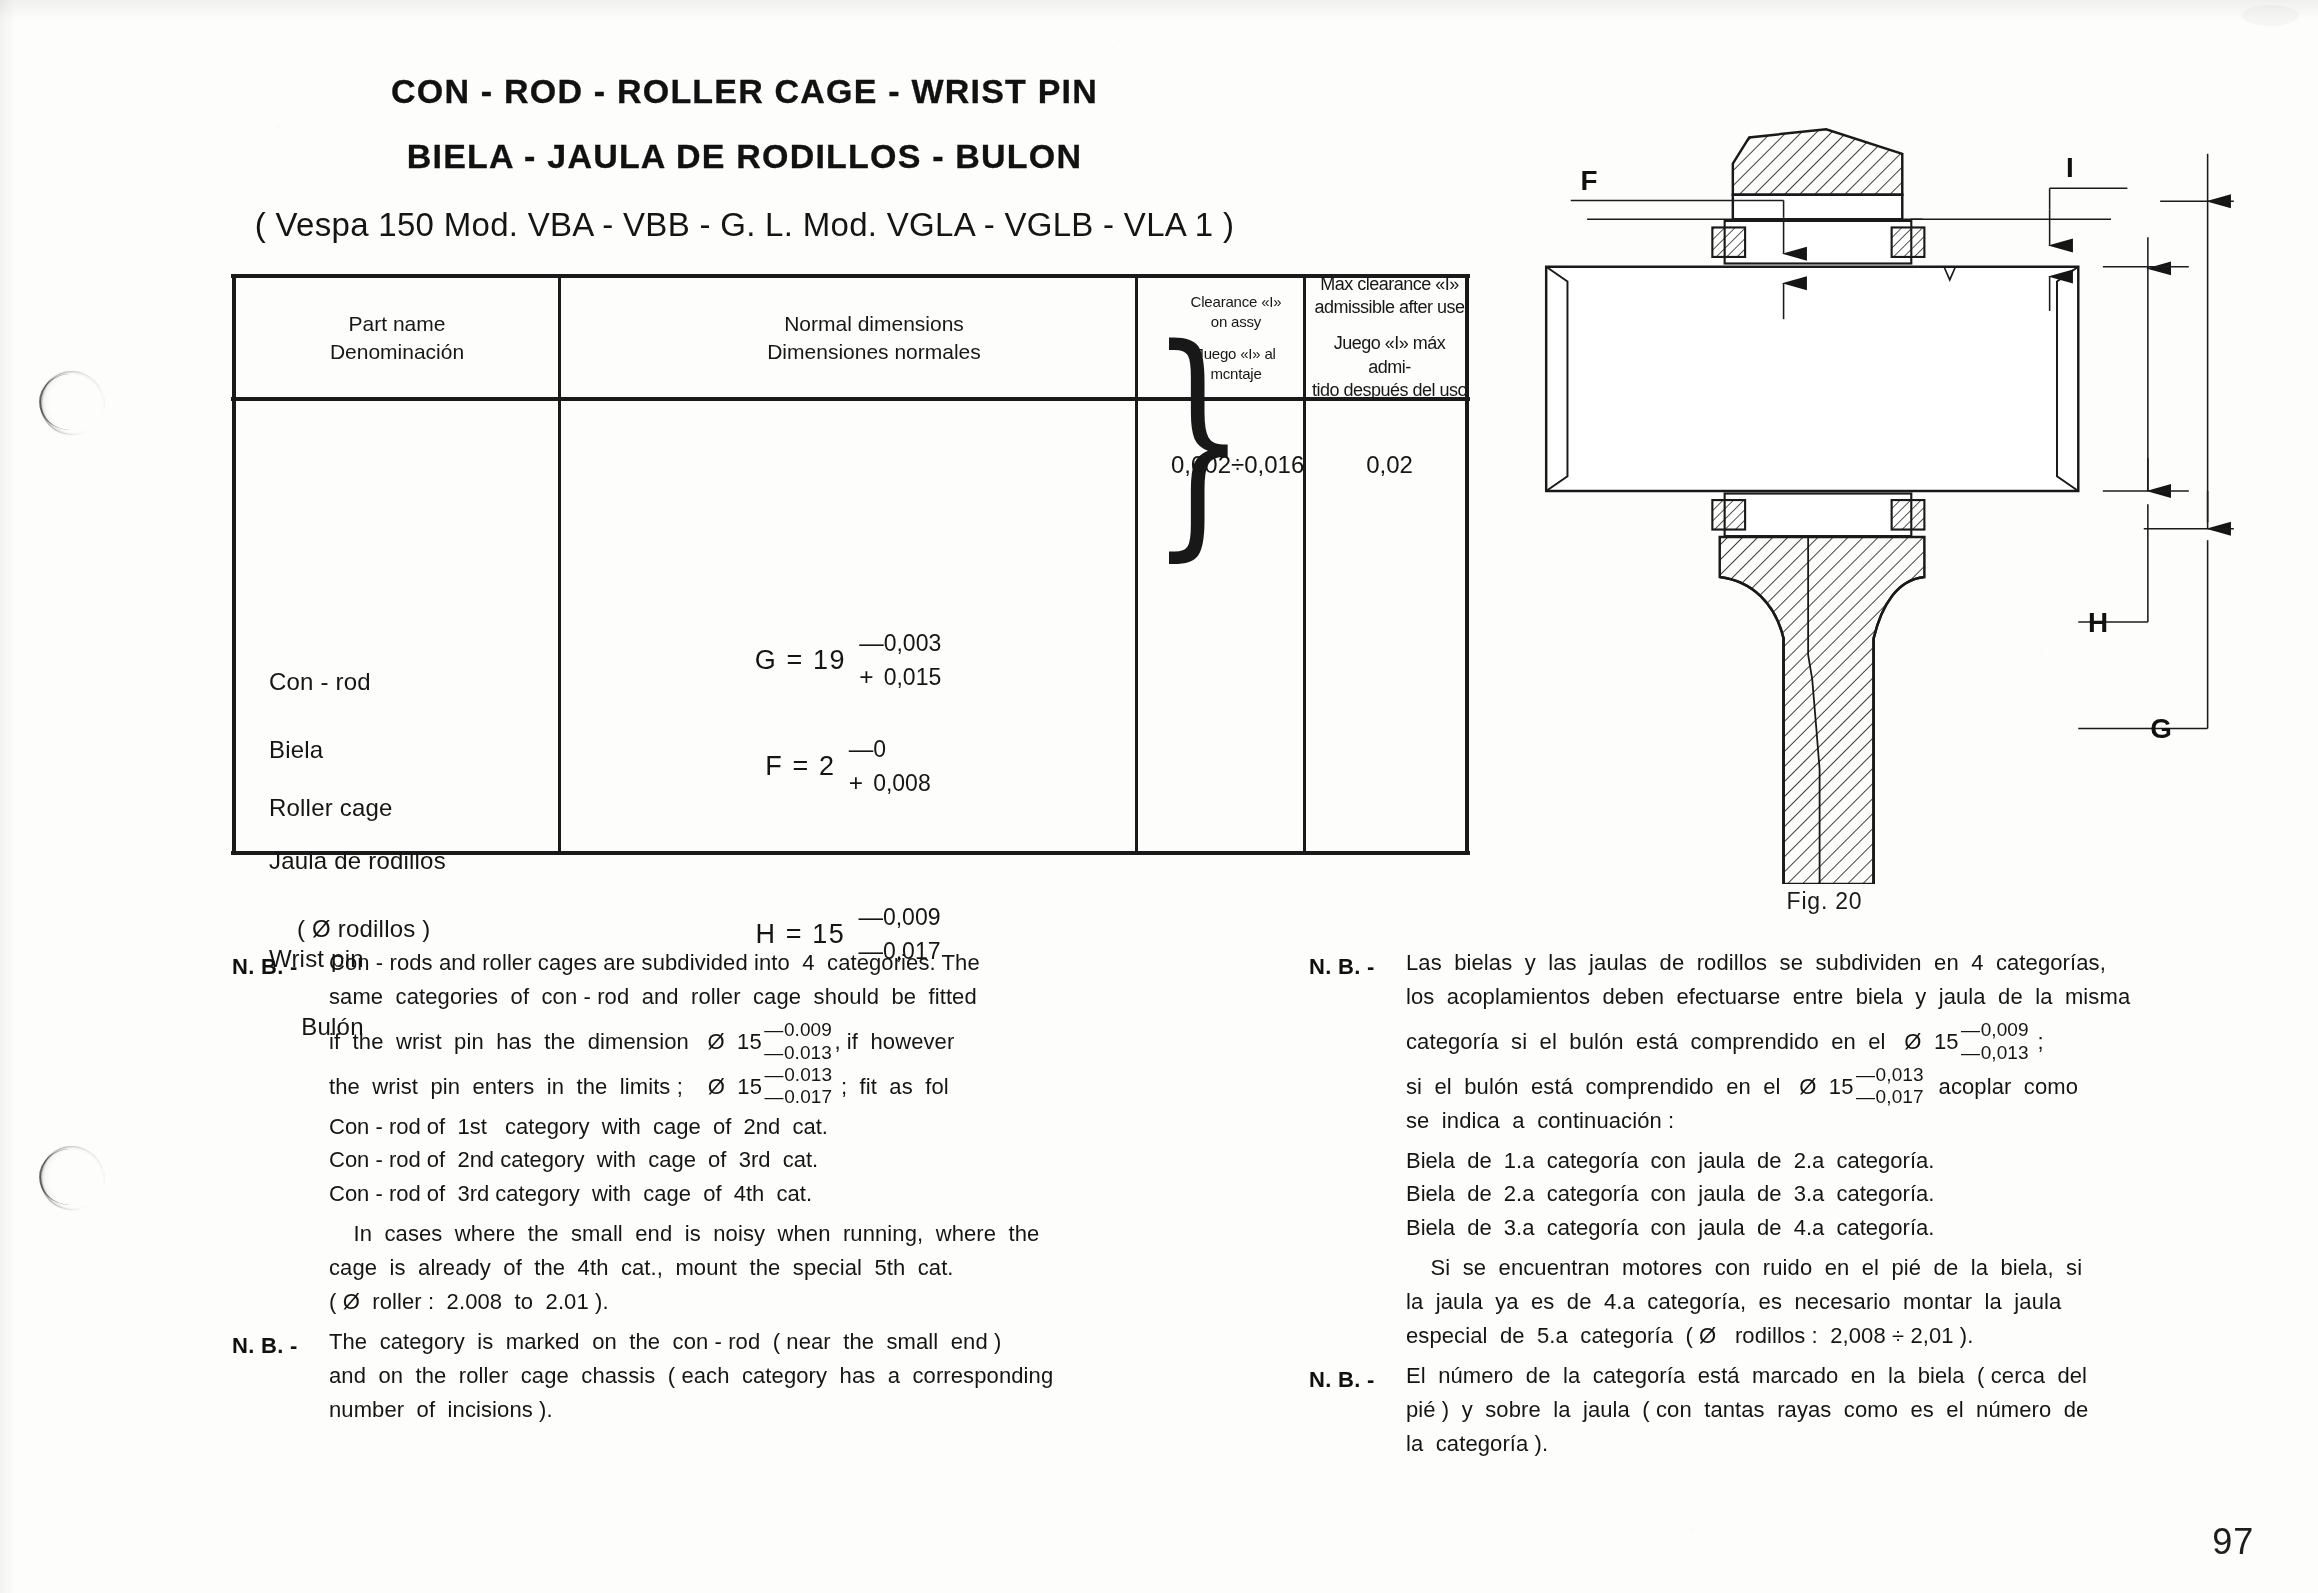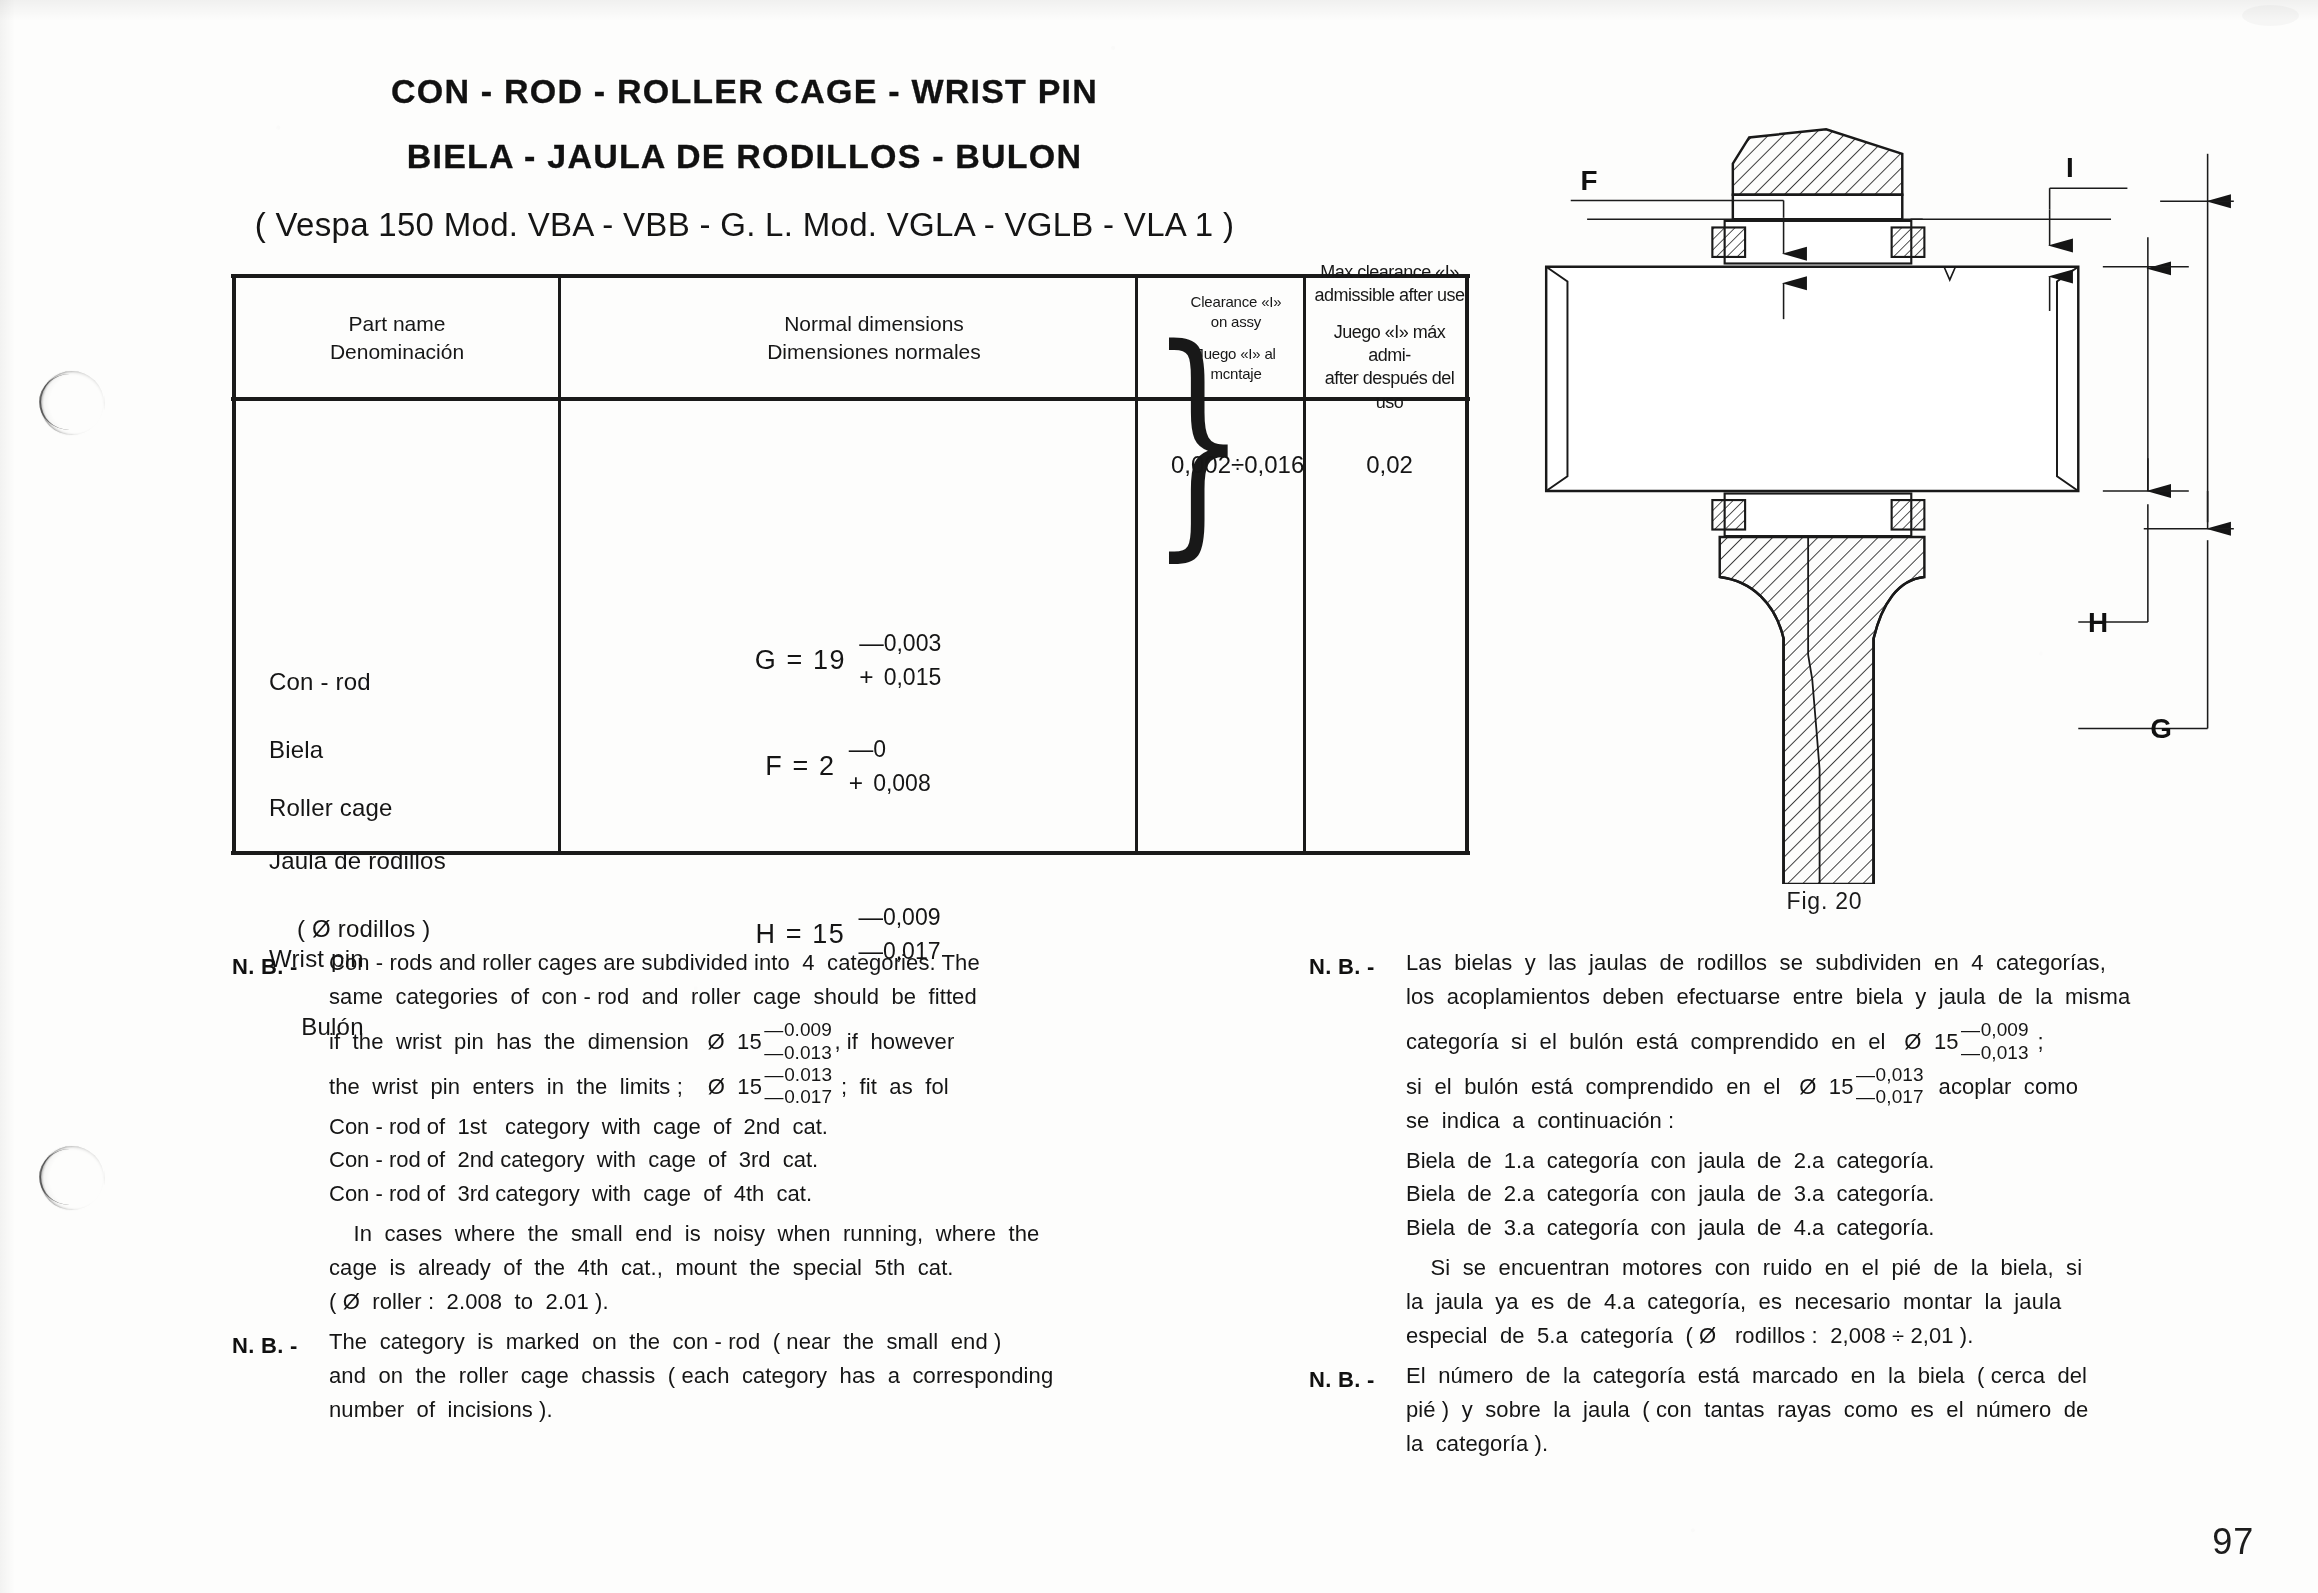--- a/index.html
+++ b/index.html
@@ -251,21 +251,21 @@
         <div>mcntaje</div>
       </div>
     </div>
     <div class="th th-maxclear">
       <div class="l1">
         <div>Max clearance «I»</div>
         <div>admissible after use</div>
       </div>
       <div class="l2">
         <div>Juego «I» máx admi-</div>
-        <div>after después del uso</div>
+        <div>tido después del uso</div>
       </div>
     </div>
 
     <div class="part-label pl-conrod">
       <div>Con - rod</div>
       <div>Biela</div>
     </div>
     <div class="part-label pl-cage">
       <div>Roller  cage</div>
     </div>

